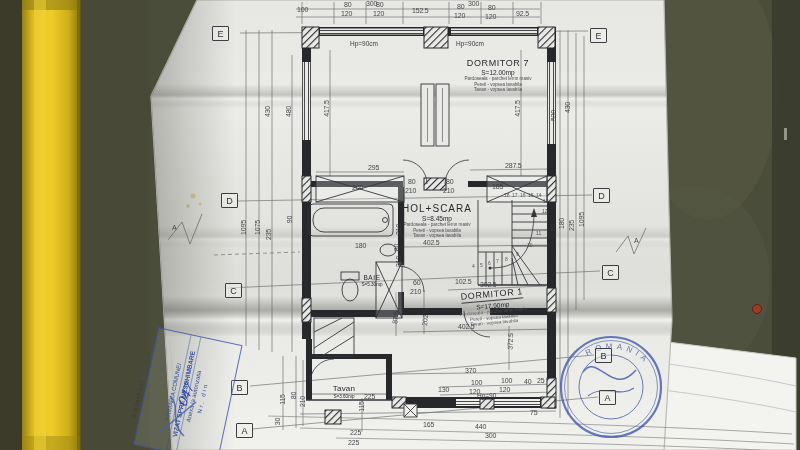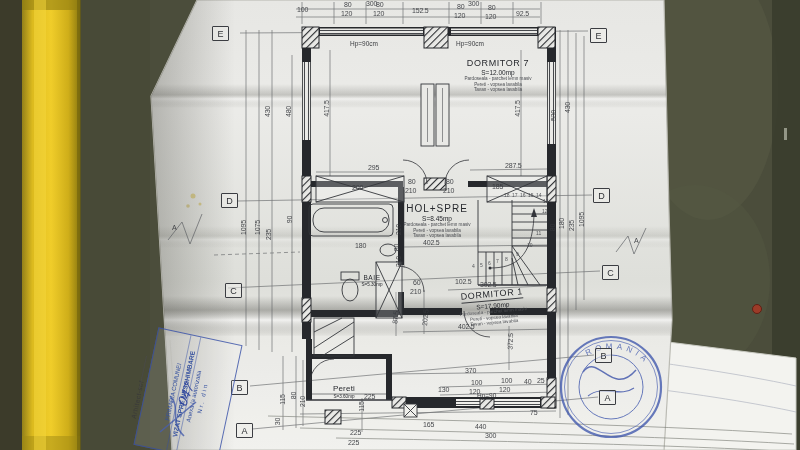--- a/index.html
+++ b/index.html
@@ -338,39 +338,39 @@
 
   <div class="layer">
     <div class="room rl2">
       <span class="rt">DORMITOR 7</span>
       <span class="ra">S=12.00mp</span>
       <span class="rf">Pardoseala - parchet lemn masiv</span>
       <span class="rf">Pereti - vopsea lavabila</span>
       <span class="rf">Tavan - vopsea lavabila</span>
     </div>
     <div class="room rl3">
-      <span class="rt">HOL+SPRE</span>
+      <span class="rt">HOL+SCARA</span>
       <span class="ra">S=8.45mp</span>
       <span class="rf">Pardoseala - parchet lemn masiv</span>
       <span class="rf">Pereti - vopsea lavabila</span>
       <span class="rf">Tavan - vopsea lavabila</span>
     </div>
     <div class="room rl4">
       <span class="rt">BAIE</span>
       <span class="ra">S=5.30mp</span>
     </div>
     <div class="room rl5">
       <span class="rt">DORMITOR 1</span>
       <span class="ra">S=17.90mp</span>
       <span class="rf">Pardoseala - parchet lemn masiv</span>
       <span class="rf">Pereti - vopsea lavabila</span>
       <span class="rf">Tavan - vopsea lavabila</span>
     </div>
     <div class="room rl6">
-      <span class="rt">Pereti</span>
+      <span class="rt">Tavan</span>
       <span class="ra">S=3.60mp</span>
     </div>
   </div>
 
   <div class="layer">
       <span class="dim" style="left: 366px; top: 0px;">300</span>
       <span class="dim" style="left: 468px; top: 0px;">300</span>
       <span class="dim" style="left: 297px; top: 6px;">100</span>
       <span class="dim" style="left: 344px; top: 1px;">80</span>
       <span class="dim" style="left: 341px; top: 10px;">120</span>

